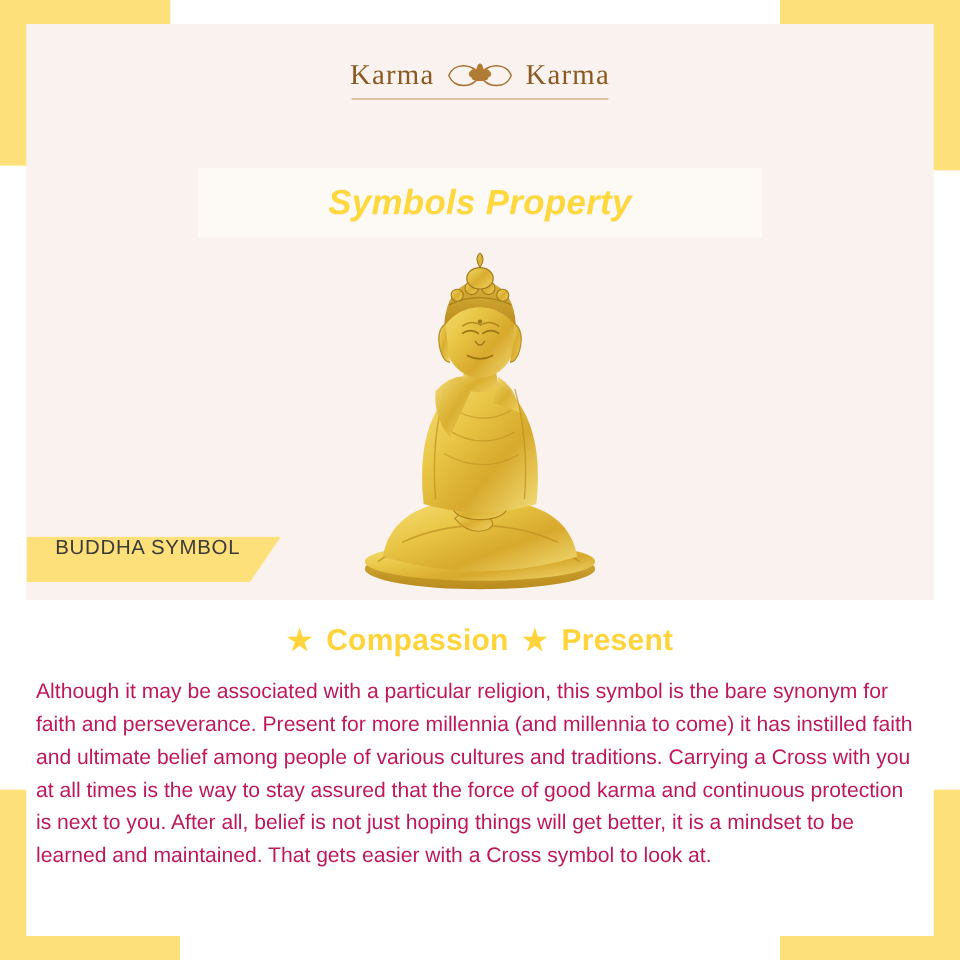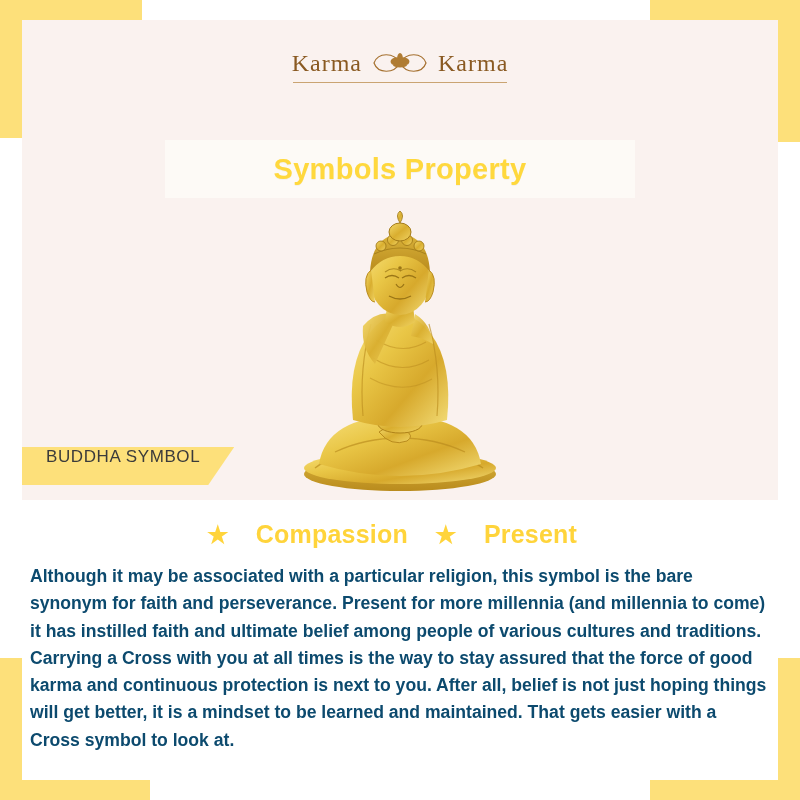--- a/index.html
+++ b/index.html
@@ -164,20 +164,21 @@
     display: flex;
     align-items: center;
     justify-content: center;
   }
   .title-text {
     font-size: 29px;
     font-weight: bold;
     color: #ffd83d;
     letter-spacing: .3px;
     text-shadow: 0 1px 0 rgba(0,0,0,.04);
+    font-style: italic;
   }
 
   
   .hero {
     position: absolute;
     top: 196px;
     left: 0;
     width: 800px;
     height: 300px;
     display: flex;
@@ -222,29 +223,28 @@
     font-size: 25px;
     font-weight: bold;
     color: #ffd43b;
     letter-spacing: .2px;
   }
   .keywords .star {
     color: #ffd43b;
     font-size: 24px;
     margin: 0 2px;
   }
-  .keywords .kw { margin: 0 18px; }
+  .keywords .kw { margin: 0 2px; }
 
   .body-text {
     margin: 14px 8px 0 8px;
     font-size: 17.6px;
     line-height: 1.55;
-    color: #0c4a6e;
+    color: #be185d;
     text-align: left;
-    font-weight: bold;
   }
 </style>
 </head>
 <body>
 
 <div class="page">
 
   <div class="frame-top"></div>
   <div class="frame-bottom"></div>
   <div class="frame-left"></div>

